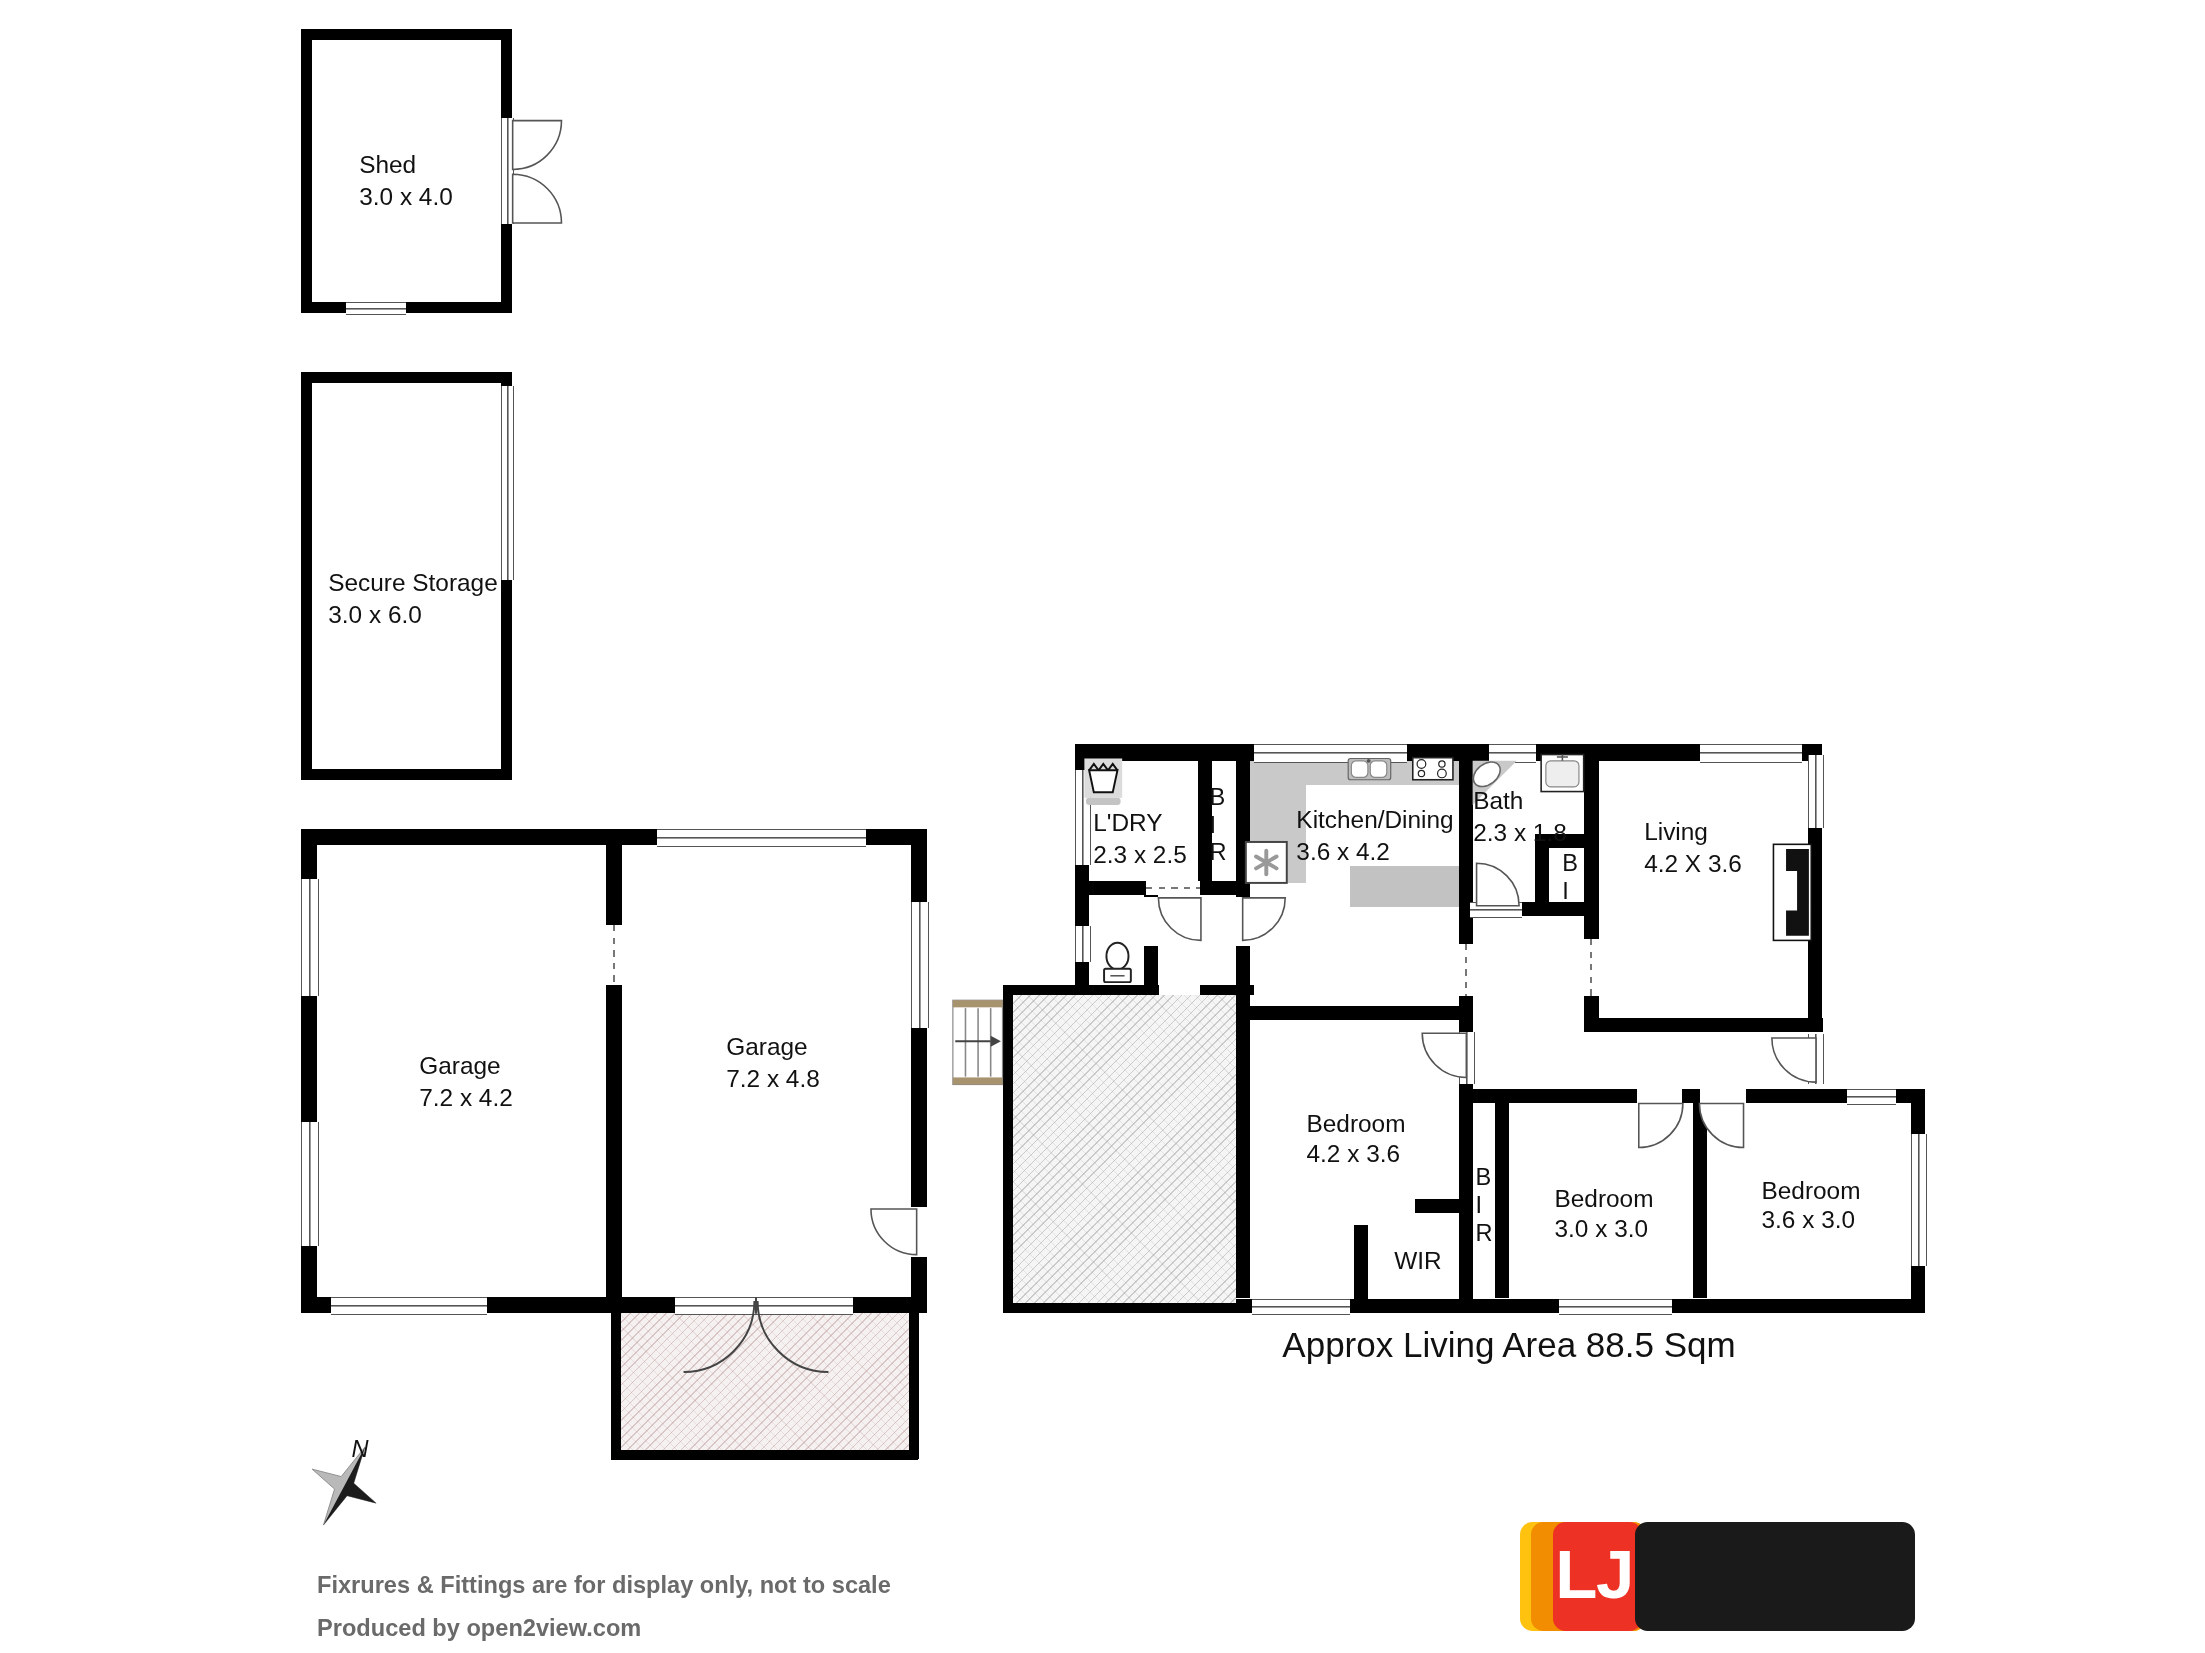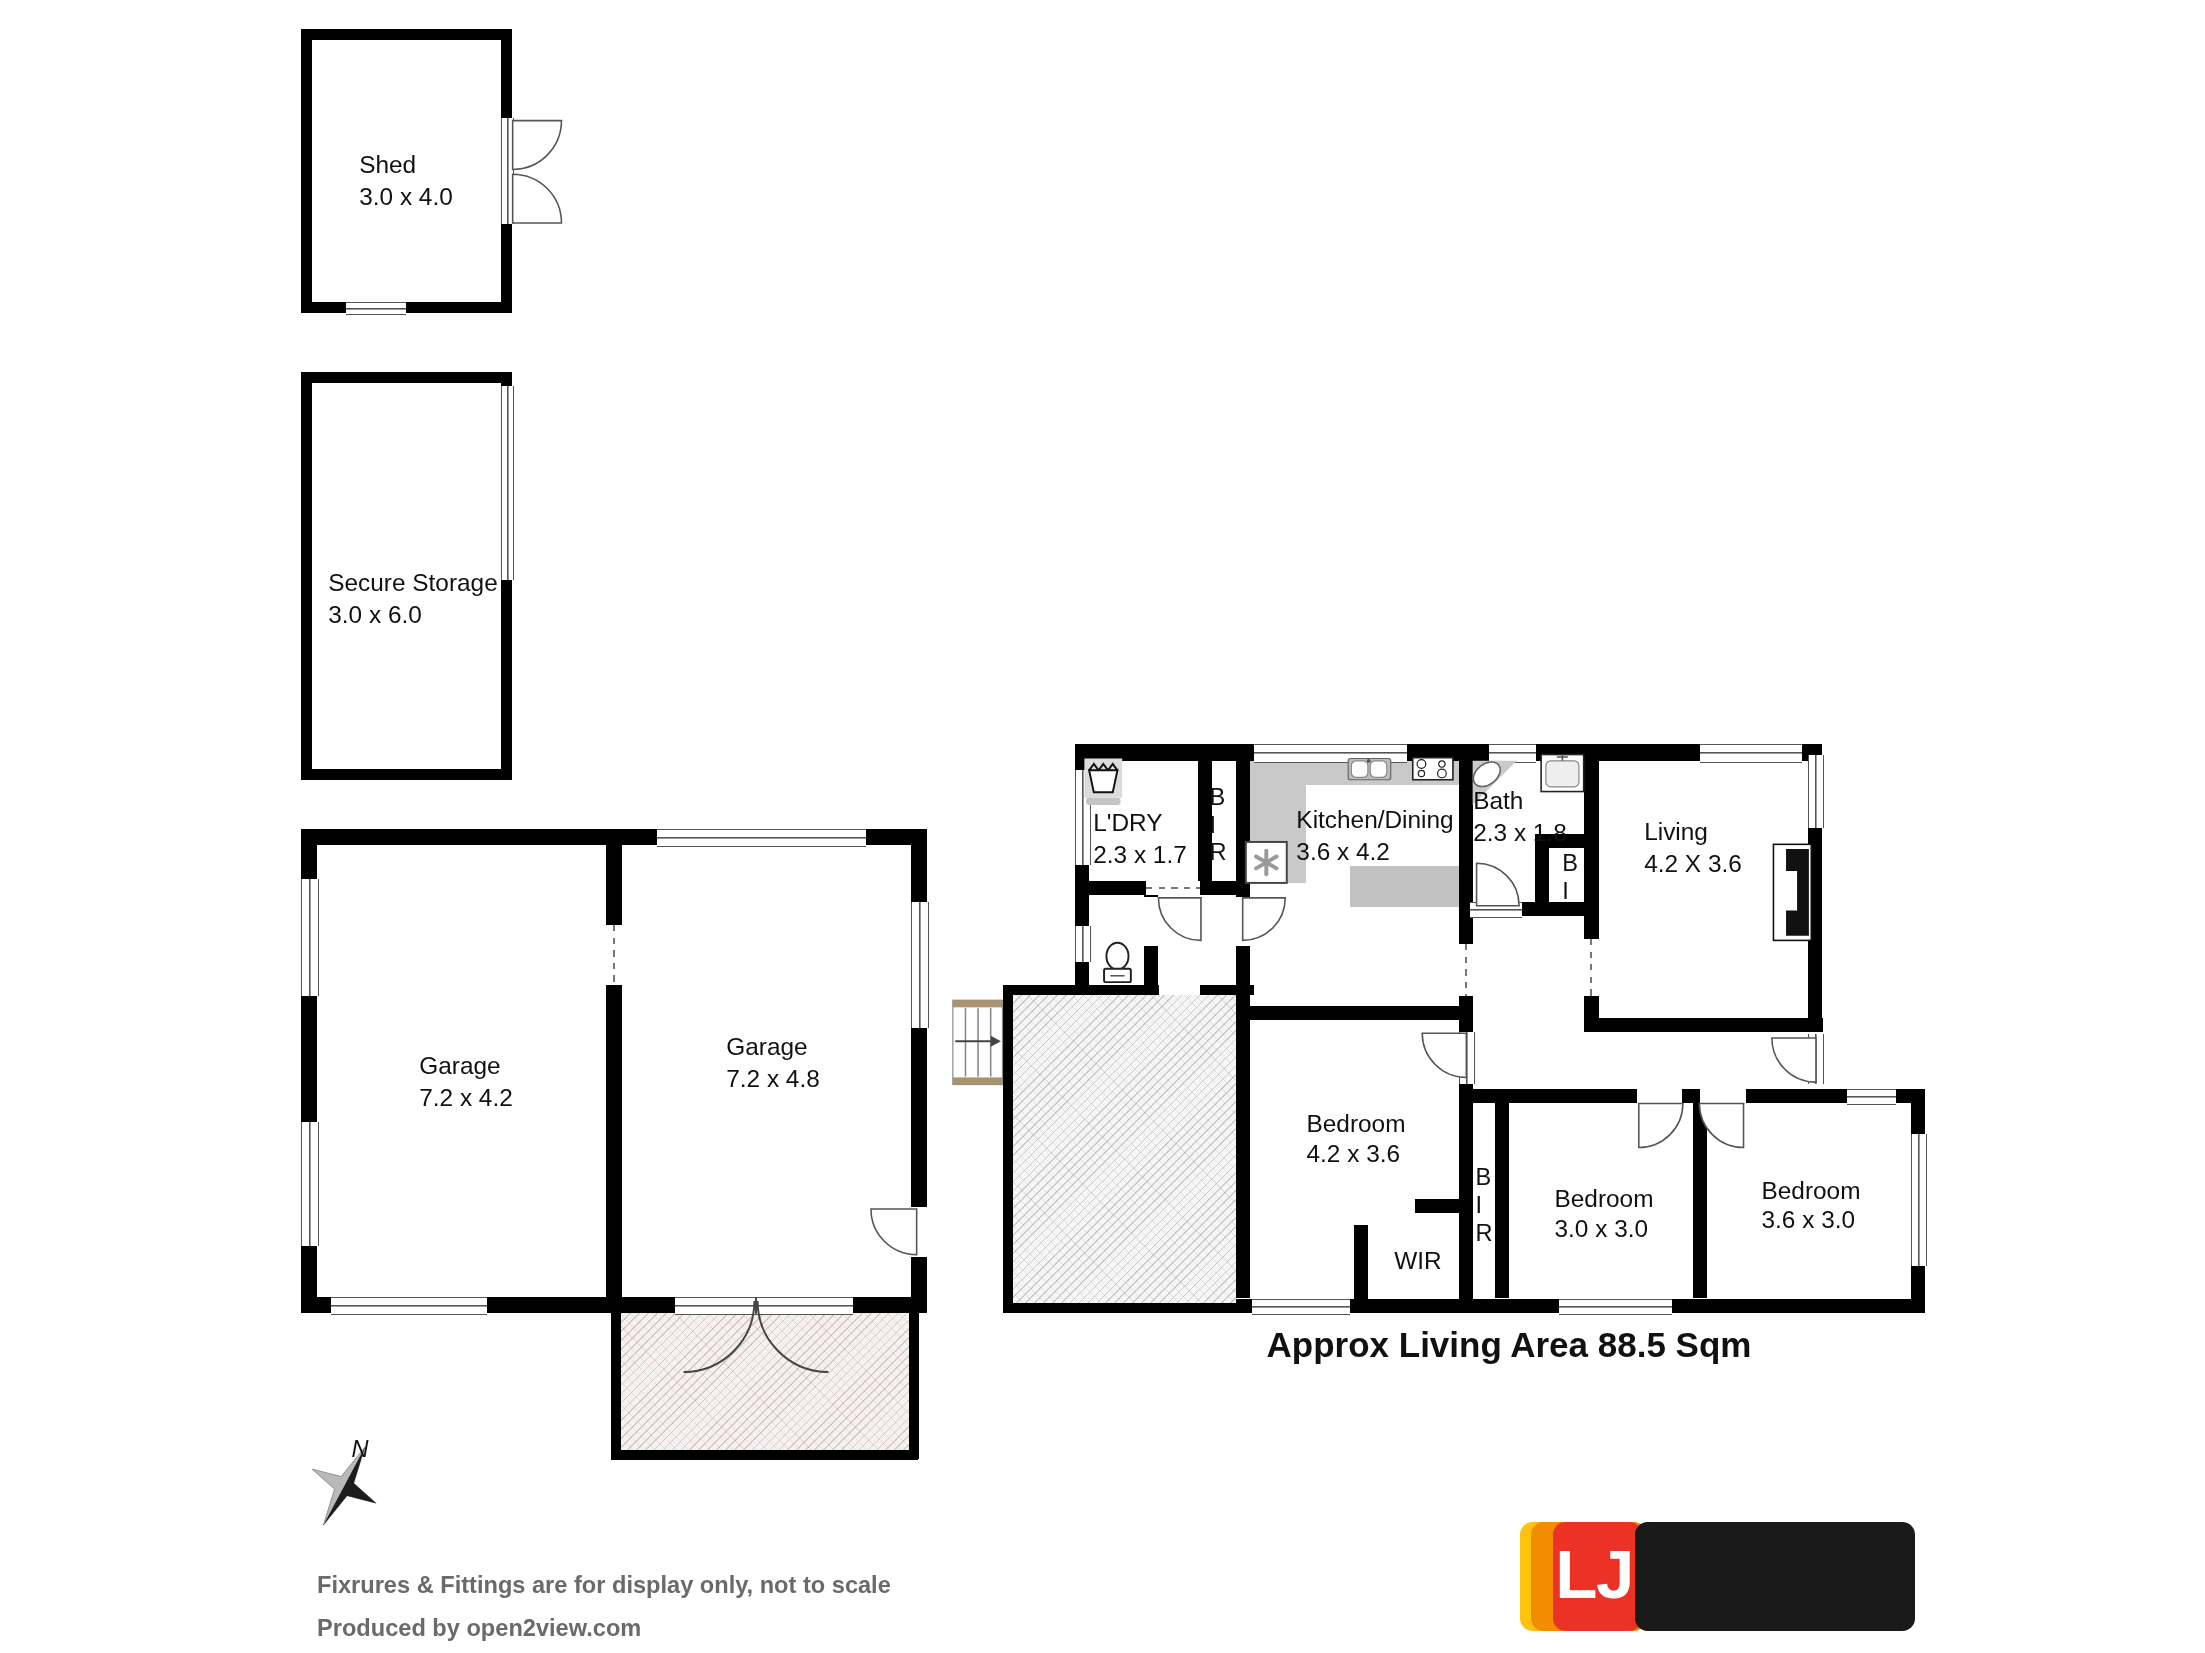--- a/index.html
+++ b/index.html
@@ -21,21 +21,21 @@
      repeating-linear-gradient(45deg, rgba(160,160,160,.22) 0 0.8px, transparent 0.8px 7.9px),#f5f5f5;}
   .hatch.pink{background:
      repeating-linear-gradient(135deg, rgba(170,130,130,.38) 0 1.2px, transparent 1.2px 6.3px),
      repeating-linear-gradient(45deg, rgba(190,150,150,.22) 0 0.8px, transparent 0.8px 7.9px),#f6f1f1;}
   .counter{position:absolute;background:#c9c9c9;z-index:0;}
   .lbl{position:absolute;transform:translate(-50%,-50%);text-align:left;
        font-size:24.4px;line-height:31.5px;white-space:nowrap;z-index:4;}
   .lbl.sm{font-size:23.6px;line-height:27.6px;}
   #svgLayer{position:absolute;left:0;top:0;z-index:3;pointer-events:none;}
   #headline{position:absolute;left:1509px;top:1345px;transform:translate(-50%,-50%);
-            font-size:35px;font-weight:bold;white-space:nowrap;z-index:4;}
+            font-size:35px;font-weight:normal;white-space:nowrap;z-index:4;}
   .footer-line{position:absolute;left:317px;font-size:23.6px;font-weight:bold;color:#6a6a6a;white-space:nowrap;z-index:4;}
   #compass-n{position:absolute;left:360px;top:1449px;transform:translate(-50%,-50%);
              font-size:23.6px;font-style:italic;z-index:4;}
   
   #logo{position:absolute;left:1520px;top:1522px;width:384px;height:109px;z-index:5;}
   #logo .card{position:absolute;top:0;height:109px;border-radius:12.6px;}
   #logo .yellow{left:0;width:126px;background:#FFC20E;}
   #logo .orange{left:11px;width:115px;background:#F28C00;}
   #logo .red{left:33px;width:89px;background:#ED3124;}
   #logo .black{left:115px;width:280px;background:#1A1A1A;}
@@ -158,21 +158,21 @@
   <div class="lbl" style="left:466px;top:1081px">
     <div>Garage</div>
     <div>7.2 x 4.2</div>
   </div>
   <div class="lbl" style="left:773px;top:1062px">
     <div>Garage</div>
     <div>7.2 x 4.8</div>
   </div>
   <div class="lbl" style="left:1140px;top:838px">
     <div>L'DRY</div>
-    <div>2.3 x 1.7</div>
+    <div>2.3 x 2.5</div>
   </div>
   <div class="lbl sm" style="left:1218px;top:825px">
     <div>B</div>
     <div>I</div>
     <div>R</div>
   </div>
   <div class="lbl" style="left:1375px;top:835px">
     <div>Kitchen/Dining</div>
     <div>3.6 x 4.2</div>
   </div>

